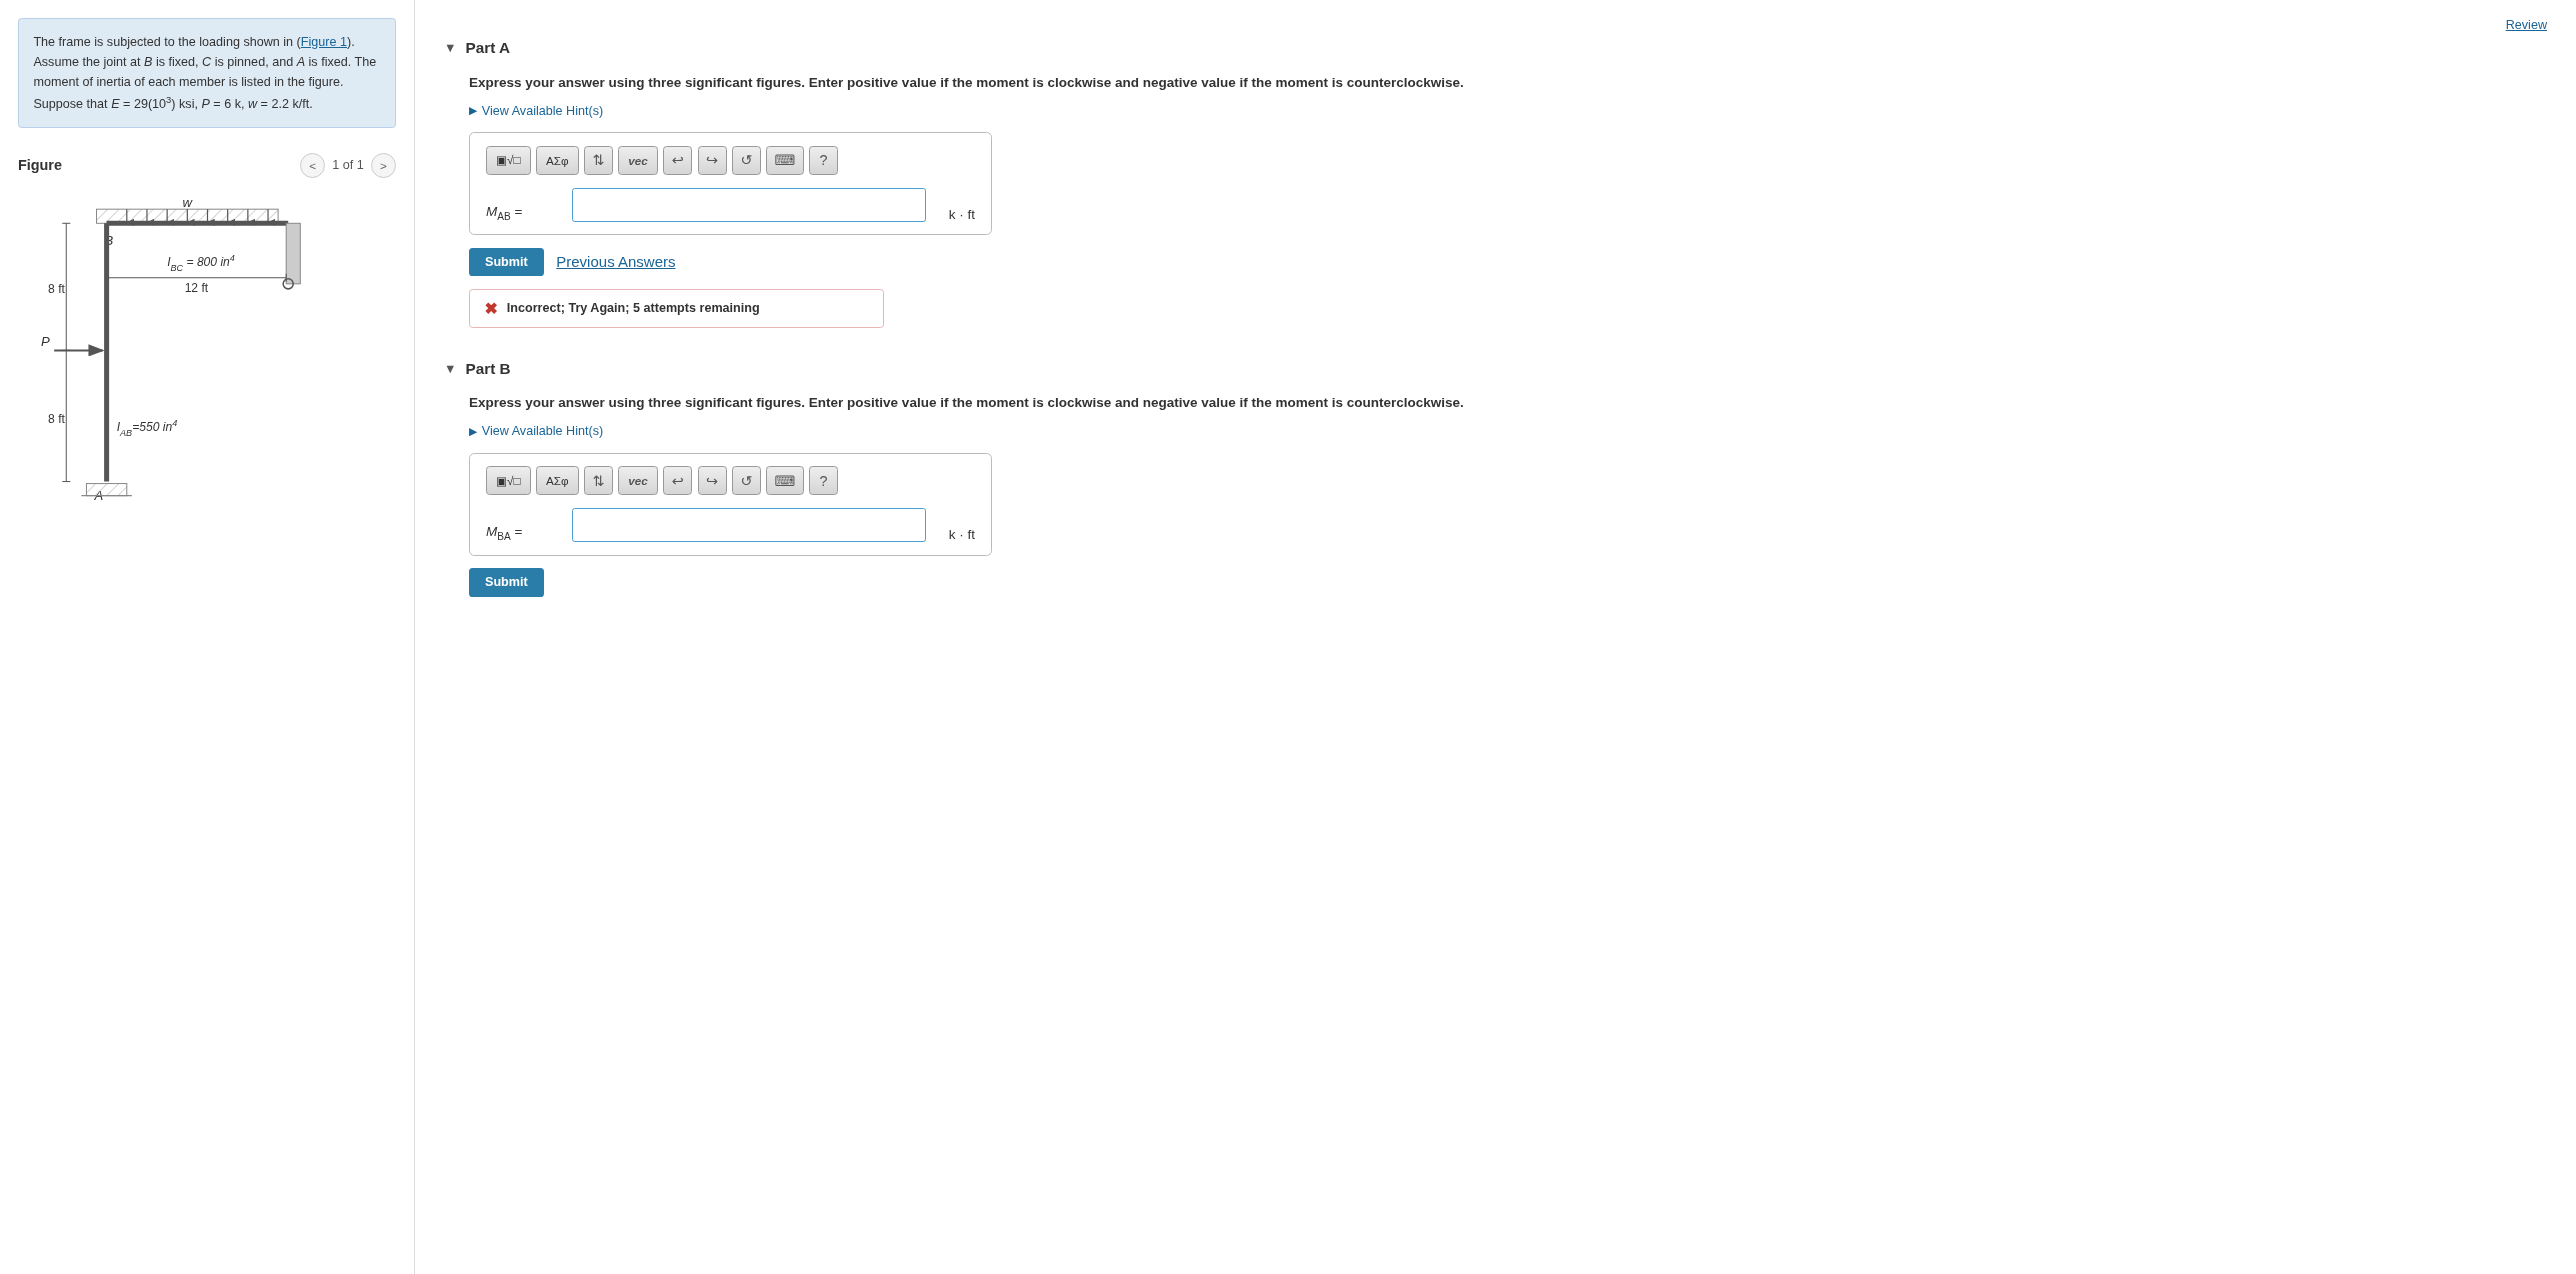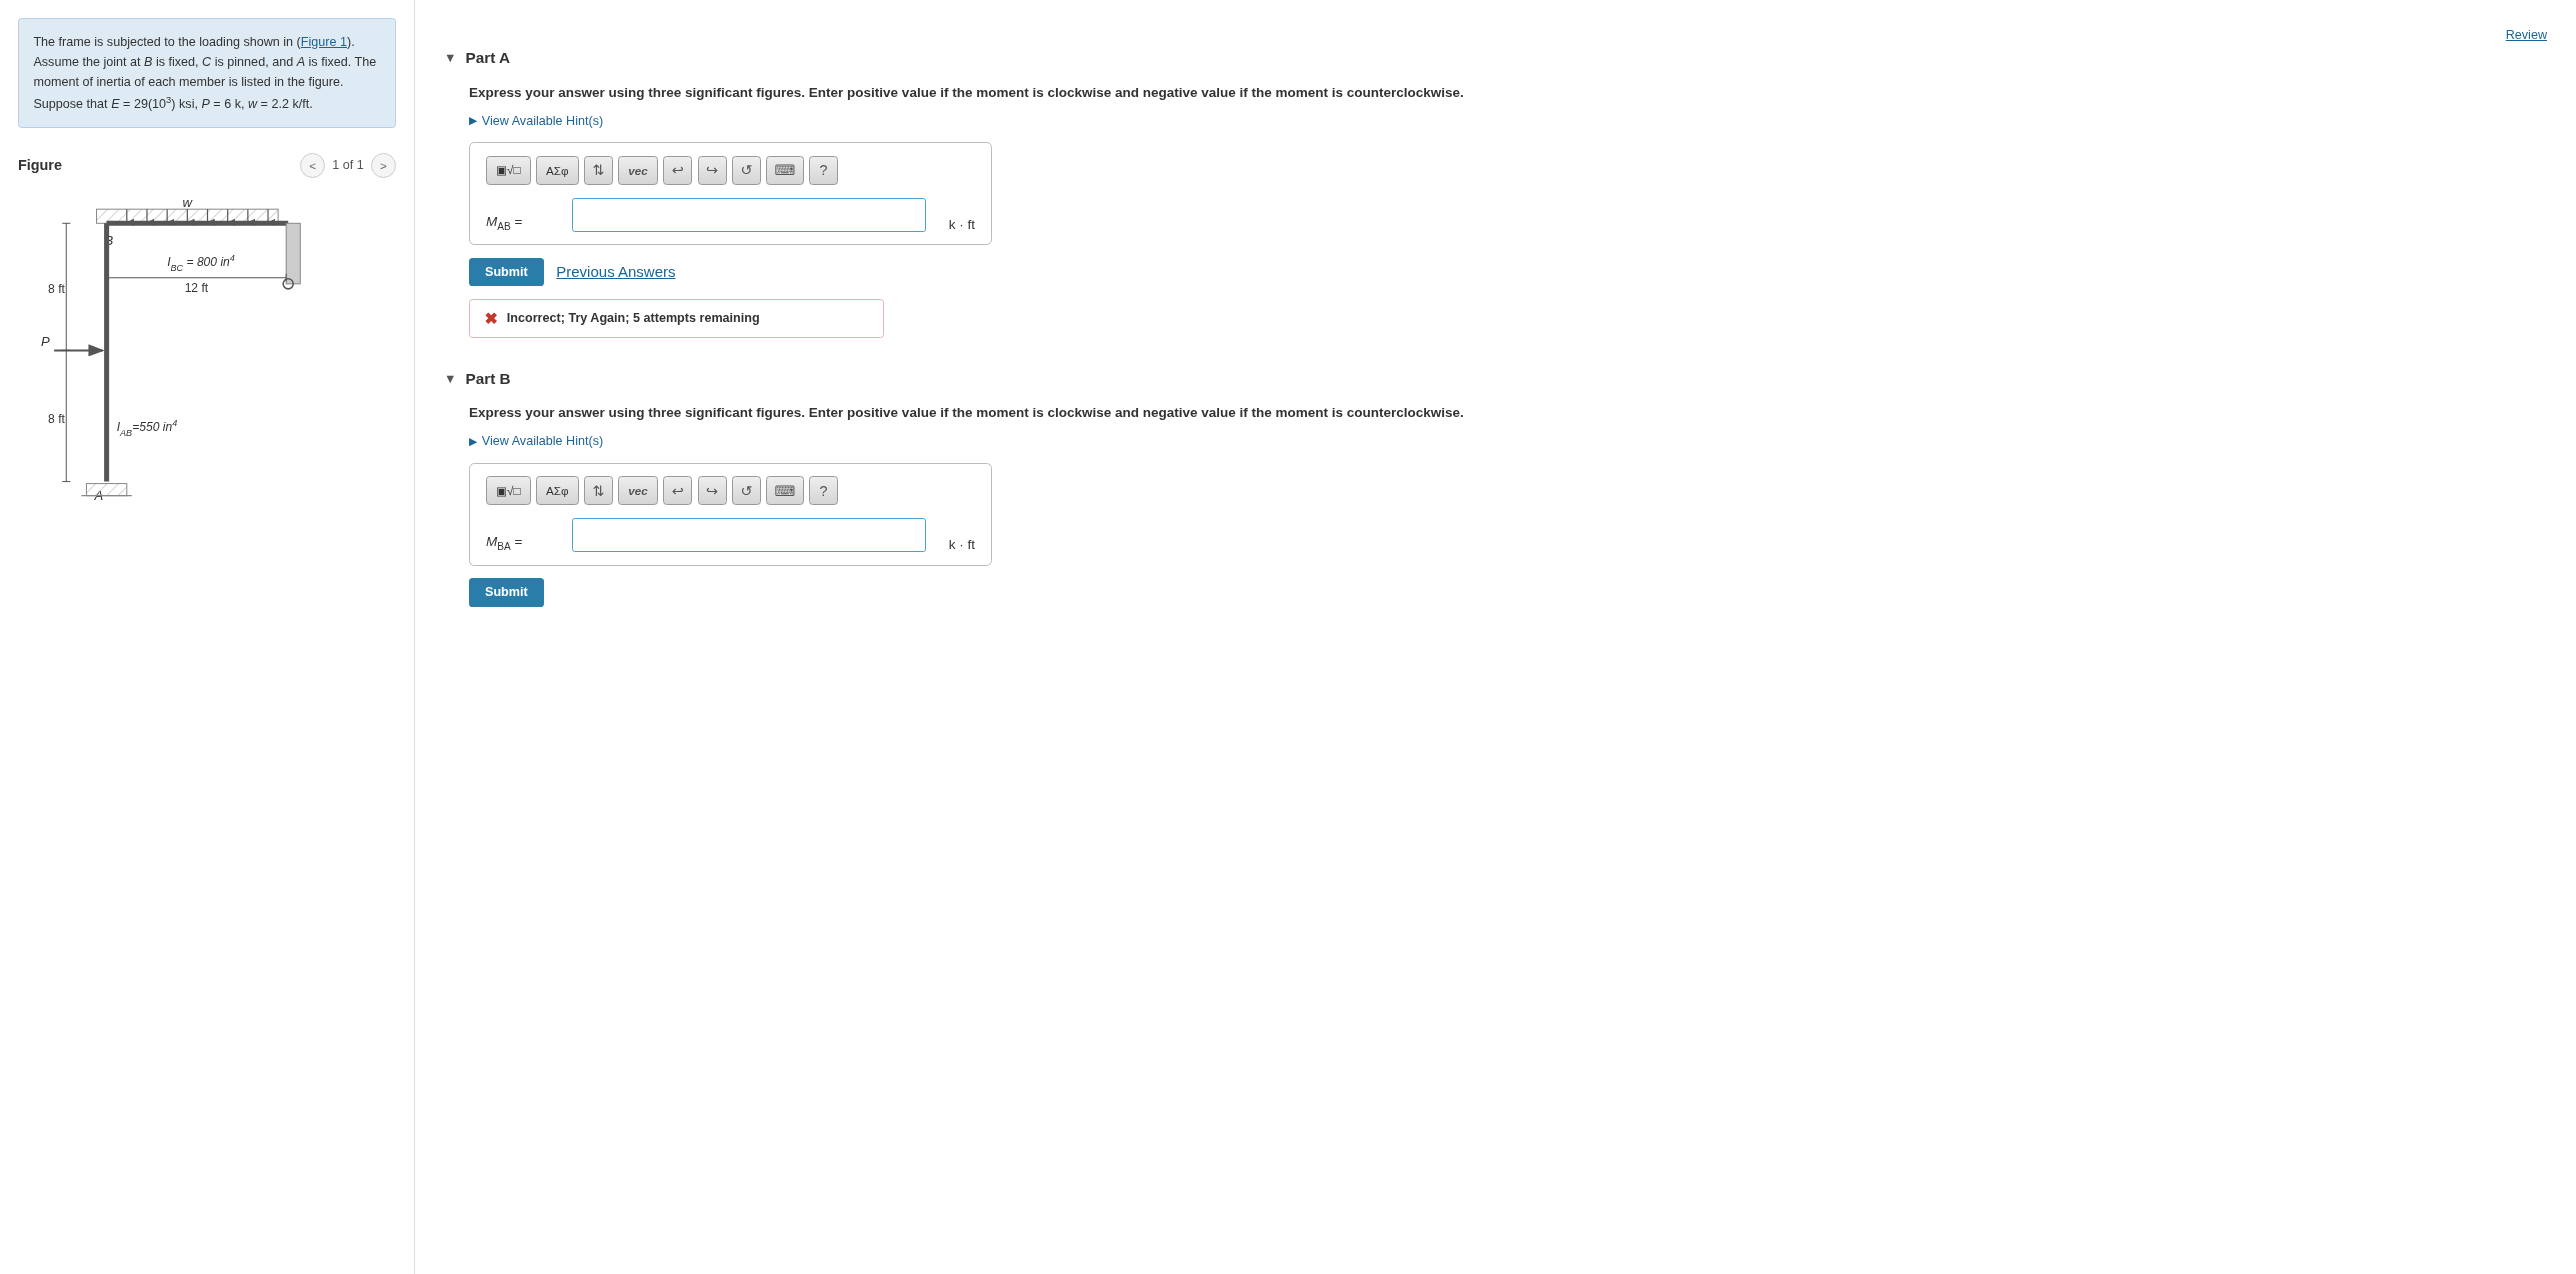--- a/index.html
+++ b/index.html
@@ -81,21 +81,21 @@
       width: 100%;
       min-height: 288px;
       display: flex;
       justify-content: center;
       align-items: center;
     }
 
     
     .right-panel {
       flex: 1;
-      padding: 28px 29px;
+      padding: 18px 29px;
       overflow-y: auto;
     }
 
     .review-link {
       display: flex;
       justify-content: flex-end;
       margin-bottom: 7.2px;
     }
 
     .review-link a {

